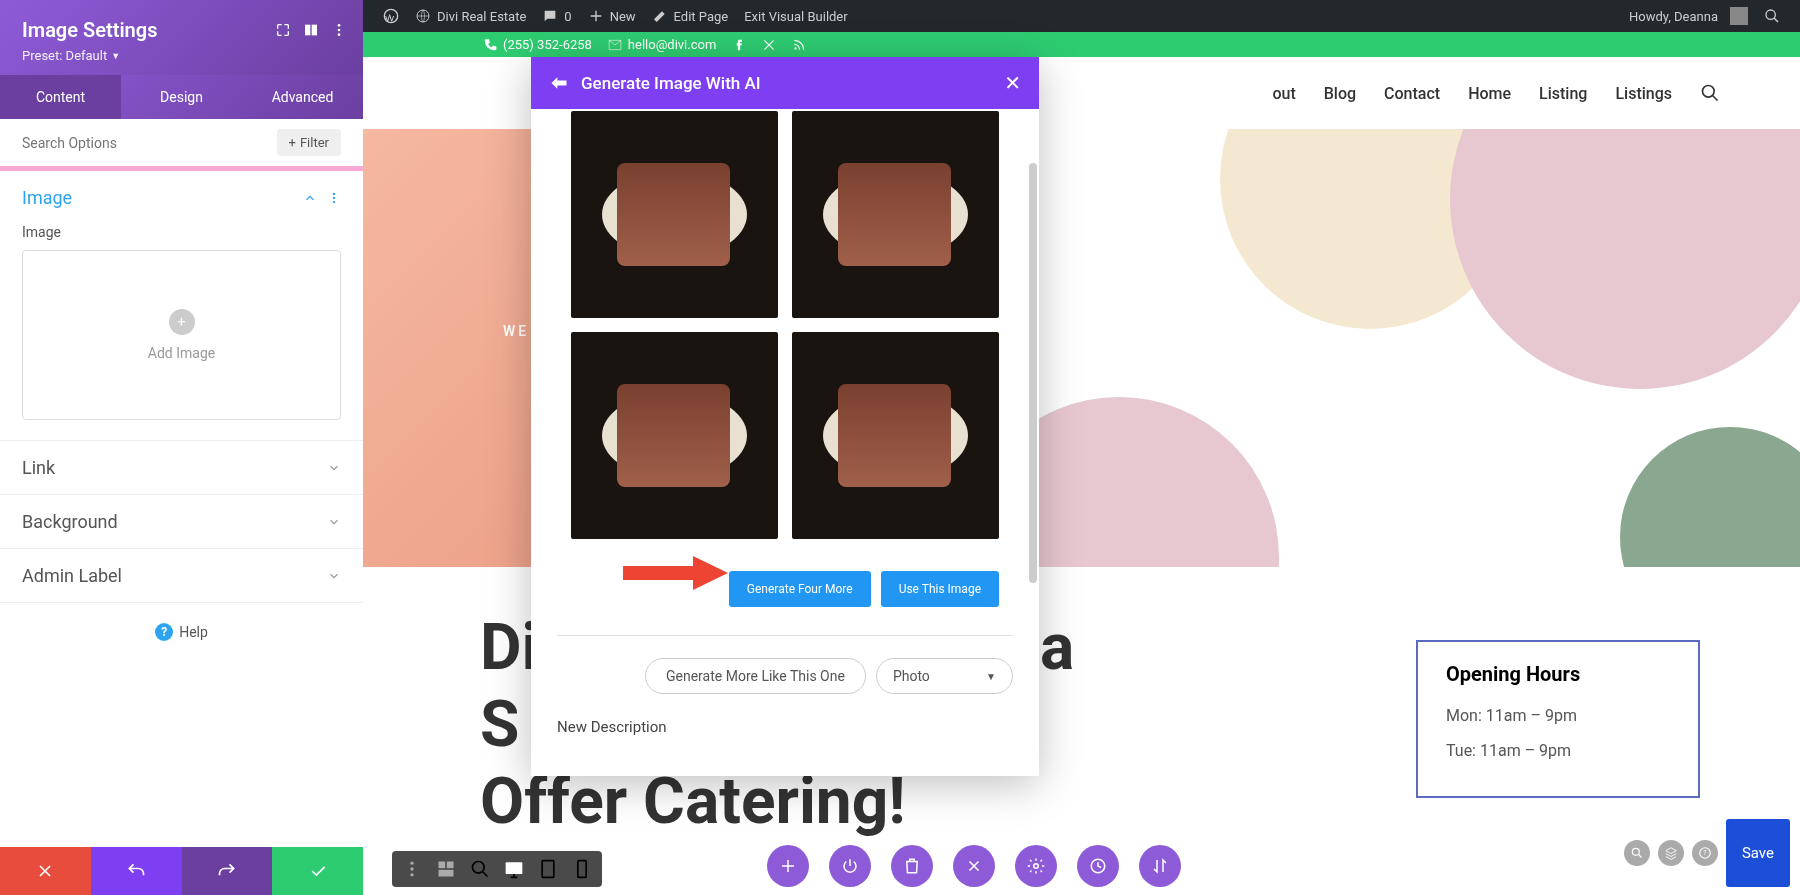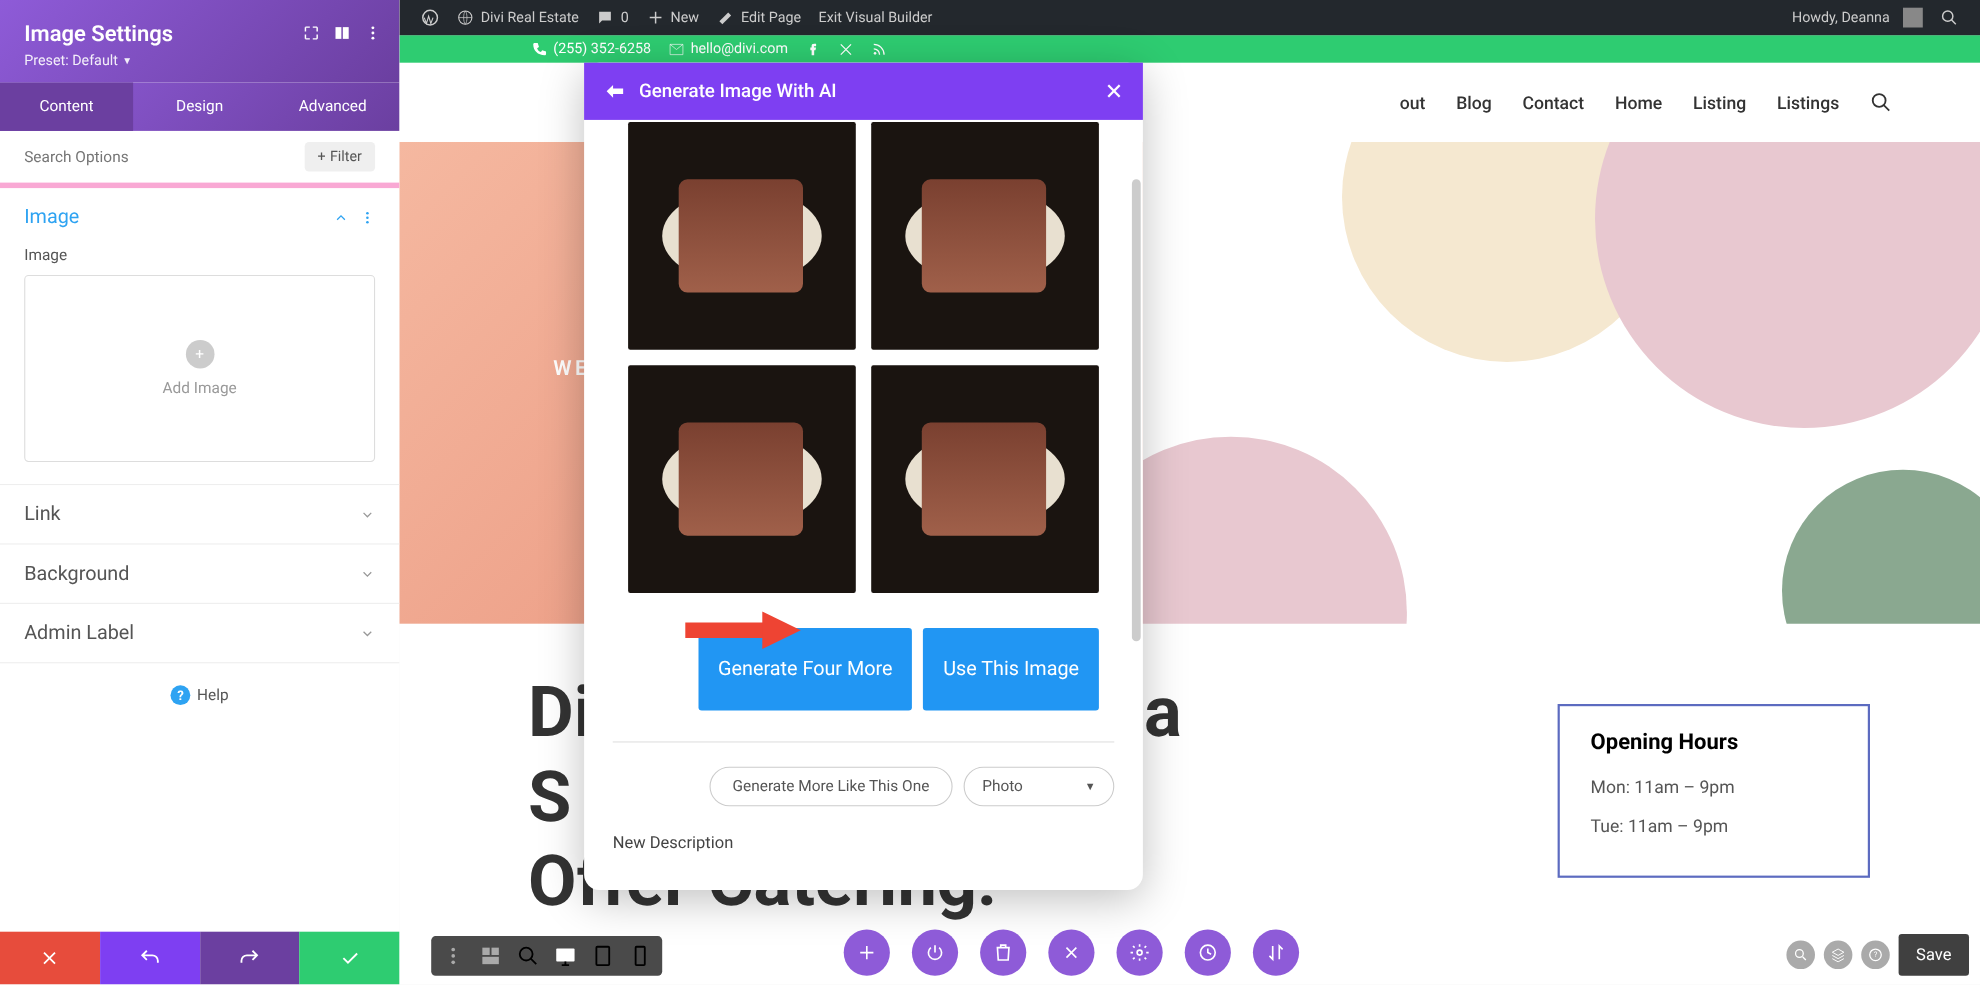--- a/index.html
+++ b/index.html
@@ -69,32 +69,32 @@
     
     .settings-footer { position: absolute; bottom: 0; left: 0; width: 363px; height: 48px; display: flex; z-index: 201; }
     .settings-footer .fbtn { flex: 1; display: flex; align-items: center; justify-content: center; cursor: pointer; }
     .fbtn.close { background: #e74c3c; }
     .fbtn.undo { background: #7e3ff2; }
     .fbtn.redo { background: #6b3fa0; }
     .fbtn.check { background: #2ecc71; }
     .fbtn svg { width: 20px; height: 20px; fill: #fff; }
     
     
-    .ai-modal { position: absolute; top: 57px; left: 531px; width: 508px; background: #fff; z-index: 300; box-shadow: 0 8px 40px rgba(0,0,0,0.25); border-radius: 14px; }
+    .ai-modal { position: absolute; top: 57px; left: 531px; width: 508px; background: #fff; z-index: 300; box-shadow: 0 8px 40px rgba(0,0,0,0.25); }
     .ai-modal-header { background: #7e3ff2; color: #fff; padding: 14px 18px; display: flex; align-items: center; gap: 12px; font-size: 17px; font-weight: 500; }
     .ai-modal-header .back-icon, .ai-modal-header .close-x { cursor: pointer; }
     .ai-modal-header .close-x { margin-left: auto; font-size: 20px; }
     .ai-modal-body { padding: 0 26px 26px; max-height: 700px; overflow: hidden; }
     .ai-image-grid { display: grid; grid-template-columns: 1fr 1fr; gap: 14px; padding-top: 2px; margin: 0 14px; }
     .ai-image { width: 100%; aspect-ratio: 1; background: #1a1410; border-radius: 2px; position: relative; overflow: hidden; display: flex; align-items: center; justify-content: center; cursor: pointer; }
     .ai-image .plate-shape { width: 70%; height: 42%; background: #e8e0d0; border-radius: 50%; position: relative; }
     .ai-image .meat { position: absolute; width: 55%; height: 50%; background: linear-gradient(#7a4030, #a0604a); border-radius: 8px; top: 25%; left: 22%; }
     
     .ai-btn-row { display: flex; gap: 10px; justify-content: flex-end; padding: 32px 14px 28px; }
-    .ai-btn { padding: 27px 18px; border-radius: 3px; font-size: 18px; cursor: pointer; border: none; }
+    .ai-btn { padding: 11px 18px; border-radius: 3px; font-size: 12px; cursor: pointer; border: none; }
     .ai-btn.primary { background: #2196f3; color: #fff; }
     
     .red-arrow { position: absolute; top: 548px; left: 618px; z-index: 301; pointer-events: none; }
     .red-arrow svg { width: 115px; height: 50px; }
     
     .ai-divider { border-top: 1px solid #e0e0e0; margin: 0 0 22px; }
     .ai-section-label { font-size: 15px; color: #444; margin-bottom: 14px; }
     .modify-row { display: flex; gap: 10px; margin-bottom: 24px; }
     .pill-btn { border: 1px solid #ccc; border-radius: 20px; padding: 9px 20px; font-size: 14px; color: #555; background: #fff; cursor: pointer; }
     .select-pill { flex: 1; border: 1px solid #ccc; border-radius: 20px; padding: 9px 16px; font-size: 14px; color: #555; display: flex; align-items: center; justify-content: space-between; cursor: pointer; }
@@ -104,21 +104,21 @@
     .device-toolbar .ticon { width: 20px; height: 20px; fill: #aaa; cursor: pointer; }
     .device-toolbar .ticon.active { fill: #fff; }
     
     .fab-row { position: absolute; bottom: 8px; left: 767px; display: flex; gap: 20px; z-index: 400; }
     .fab { width: 42px; height: 42px; border-radius: 50%; background: #8e5bd8; display: flex; align-items: center; justify-content: center; cursor: pointer; }
     .fab svg { width: 18px; height: 18px; fill: #fff; }
     
     .save-area { position: absolute; bottom: 8px; right: 10px; display: flex; align-items: center; gap: 8px; z-index: 400; }
     .mini-circle { width: 26px; height: 26px; border-radius: 50%; background: #aaa; display: flex; align-items: center; justify-content: center; cursor: pointer; }
     .mini-circle svg { width: 14px; height: 14px; fill: #fff; }
-    .save-btn { background: #404040; color: #fff; padding: 10px 16px; border-radius: 3px; font-size: 15px; cursor: pointer; border: none; }
+    .save-btn { background: #1d4ed8; color: #fff; padding: 25px 16px; border-radius: 3px; font-size: 15px; cursor: pointer; border: none; }
     
     .scrollbar-track { position: absolute; right: 0; top: 106px; bottom: 0; width: 10px; z-index: 301; }
     .scrollbar-thumb { background: #ccc; width: 8px; height: 420px; border-radius: 4px; }
   </style>
 </head>
 <body>
 
 <div class="wp-admin-bar">
   <div class="item">
       <svg viewBox="0 0 24 24">
@@ -201,21 +201,21 @@
   <span class="nav-item">Listing</span>
   <span class="nav-item">Listings</span>
   <svg width="20" height="20" viewBox="0 0 24 24" style="cursor:pointer">
       <circle cx="10" cy="10" r="7" fill="none" stroke="#333" stroke-width="2"></circle>
       <path d="M15 15l6 6" stroke="#333" stroke-width="2"></path>
     </svg>
 </div>
 
 <div class="page-bg"></div>
 <div class="hero-left">
-  <div style="position:absolute;top:194px;left:140px;color:#fff;font-size:19px;letter-spacing:3px;font-weight:600">WE</div>
+  <div style="position:absolute;top:194px;left:140px;color:#fff;font-size:14px;letter-spacing:3px;font-weight:600">WE</div>
 </div>
 <div class="hero-right">
   <div class="plate plate2"></div>
   <div class="plate plate1"></div>
   <div class="plate plate3"></div>
   <div class="plate plate4"></div>
 </div>
 
 <div class="page-content">
   <span>Di</span><br>

